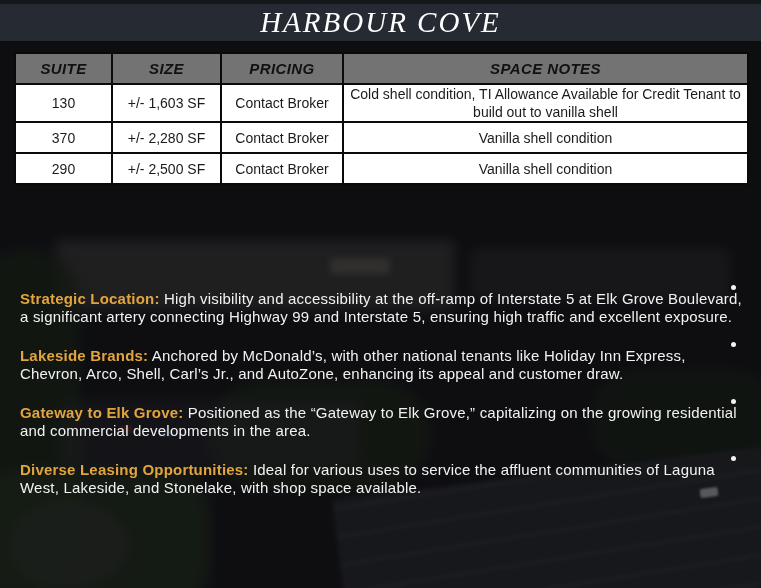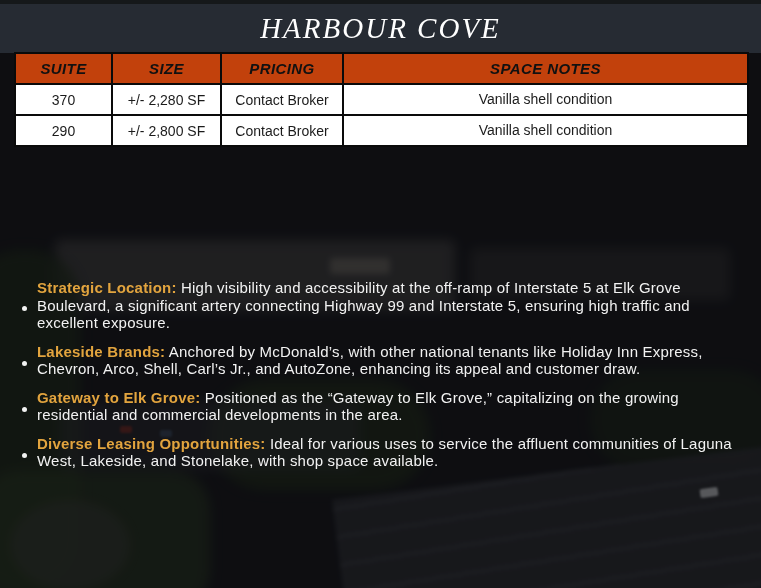--- a/index.html
+++ b/index.html
@@ -19,35 +19,35 @@
   .roundabout{left:10px;top:500px;width:120px;height:90px;background:#3c3e38;opacity:.5;border-radius:50%;filter:blur(5px);}
   .parking{left:60px;top:400px;width:300px;height:70px;background:#35363a;opacity:.45;border-radius:8px;}
   .road{left:340px;top:470px;width:480px;height:160px;transform:rotate(-7deg);opacity:.85;filter:blur(2px);
         background:repeating-linear-gradient(-2deg,#2d2f33 0 26px,#45474c 26px 28px);}
   .car-white{left:700px;top:488px;width:18px;height:9px;background:#cfd2d4;opacity:.85;border-radius:2px;filter:blur(1px);transform:rotate(-8deg);}
   .car-red{left:120px;top:426px;width:12px;height:7px;background:#7e2a22;opacity:.8;border-radius:2px;filter:blur(1px);}
   .car-blue{left:160px;top:430px;width:12px;height:7px;background:#3a4a60;opacity:.8;border-radius:2px;filter:blur(1px);}
   .overlay{position:absolute;inset:0;background:rgba(9,10,12,.55);}
 
   
-  .title-band{position:absolute;left:0;top:0;width:761px;height:53px;background:#262b33;border-top:4px solid #15181a;box-sizing:border-box;display:flex;align-items:center;justify-content:center;}
+  .title-band{position:absolute;left:0;top:0;width:761px;height:41px;background:#262b33;border-top:4px solid #15181a;box-sizing:border-box;display:flex;align-items:center;justify-content:center;}
   .title-band h1{margin:0;font-family:"Liberation Serif",serif;font-style:italic;font-weight:400;font-size:29px;letter-spacing:2px;color:#ffffff;}
 
   
   table.avail{position:absolute;left:14px;top:52px;width:733px;border-collapse:collapse;background:#ffffff;table-layout:fixed;}
   table.avail th,table.avail td{border:2px solid #0a0a0a;text-align:center;vertical-align:middle;padding:0;}
-  table.avail th{background:#c2410c;color:#111111;font-weight:bold;font-style:italic;font-size:15px;letter-spacing:.4px;height:29px;}
+  table.avail th{background:#737373;color:#111111;font-weight:bold;font-style:italic;font-size:15px;letter-spacing:.4px;height:29px;}
   table.avail td{color:#1b1b1b;font-size:14px;background:#ffffff;}
   tr.row-tall td{height:34px;}
   tr.row-short td{height:29px;}
   td.notes{font-size:12.5px;line-height:1.3;padding:2px 40px;}
 
   
   .bullets{position:absolute;left:20px;top:279px;width:726px;margin:0;padding:0;list-style:none;display:flex;flex-direction:column;gap:11px;}
-  .bullets li{display:flex;align-items:center;}
+  .bullets li{display:flex;align-items:flex-end;flex-direction:column;}
   .dot{flex:0 0 auto;width:5px;height:5px;border-radius:50%;background:#f2f2f2;margin:6px 10px 0 2px;}
   .btext{margin:0;font-size:15px;line-height:17.5px;color:#f2f2f2;letter-spacing:.2px;}
   .blabel{color:#e2a43e;font-weight:bold;}
 </style>
 </head>
 <body>
 
 <div class="page">
 
   <div class="photo-bg">
@@ -80,29 +80,35 @@
     </colgroup>
     <thead>
       <tr>
         <th>SUITE</th>
         <th>SIZE</th>
         <th>PRICING</th>
         <th>SPACE NOTES</th>
       </tr>
     </thead>
     <tbody>
+      <tr class="row-tall">
+        <td>130</td>
+        <td>+/- 1,603 SF</td>
+        <td>Contact Broker</td>
+        <td class="notes">Cold shell condition, TI Allowance Available for Credit Tenant to build out to vanilla shell</td>
+      </tr>
       <tr class="row-short">
         <td>370</td>
         <td>+/- 2,280 SF</td>
         <td>Contact Broker</td>
         <td class="notes">Vanilla shell condition</td>
       </tr>
       <tr class="row-short">
         <td>290</td>
-        <td>+/- 2,800 SF</td>
+        <td>+/- 2,500 SF</td>
         <td>Contact Broker</td>
         <td class="notes">Vanilla shell condition</td>
       </tr>
     </tbody>
   </table>
 
   <ul class="bullets">
     <li>
       <span class="dot"></span>
       <p class="btext"><span class="blabel">Strategic Location:</span><span> High visibility and accessibility at the off-ramp of Interstate 5 at Elk Grove Boulevard, a significant artery connecting Highway 99 and Interstate 5, ensuring high traffic and excellent exposure.</span></p>

